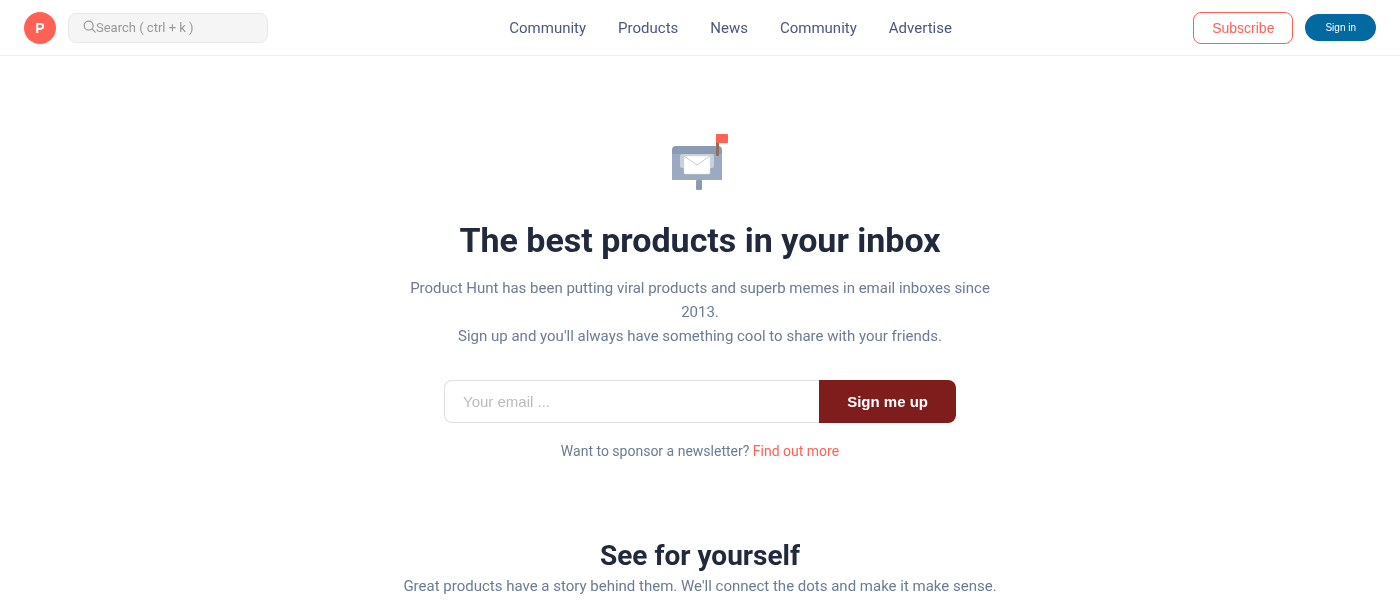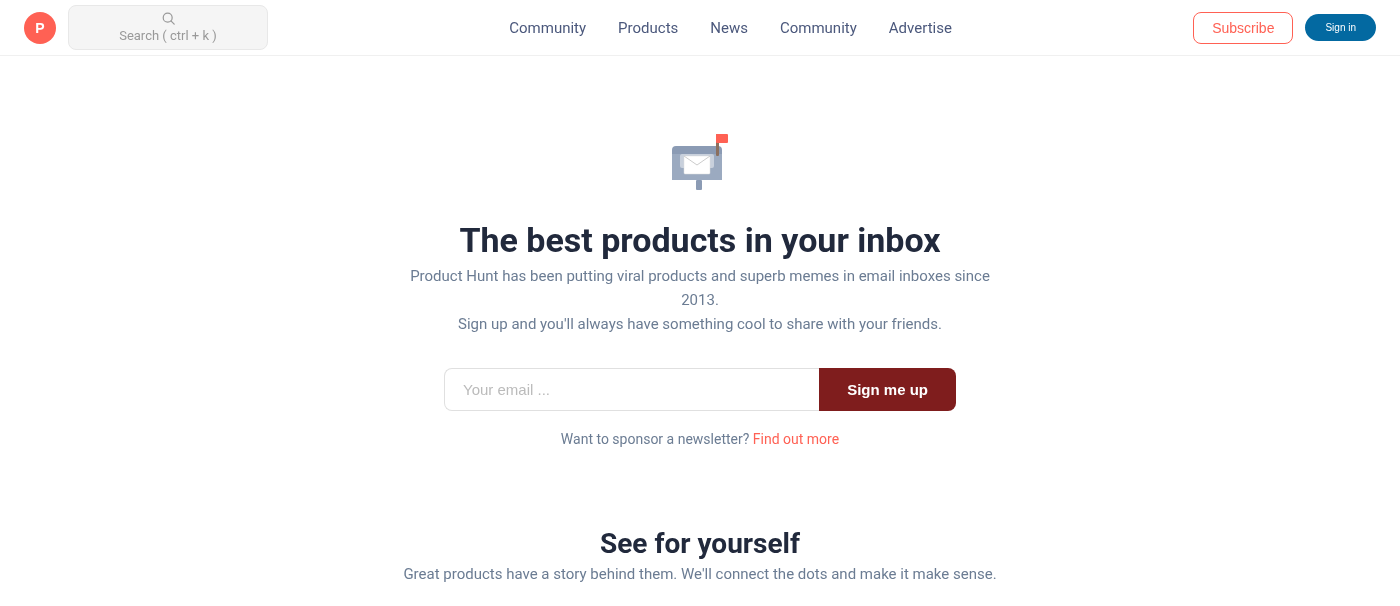--- a/index.html
+++ b/index.html
@@ -52,21 +52,20 @@
 
     .search-bar {
       display: flex;
       align-items: center;
       background: #f5f5f5;
       border: 1px solid #e8e8e8;
       border-radius: 8px;
       padding: 6px 14px;
       width: 200px;
       cursor: text;
-      flex-direction: column;
     }
 
     .search-icon-svg {
       color: #999;
       font-size: 13px;
     }
 
     .search-placeholder {
       color: #999;
       font-size: 13px;
@@ -120,21 +119,21 @@
       flex-direction: column;
       align-items: center;
       padding-top: 60px;
     }
 
     .hero-title {
       font-size: 34px;
       font-weight: 700;
       color: #21293c;
       text-align: center;
-      margin-bottom: 4px;
+      margin-bottom: 16px;
     }
 
     .hero-subtitle {
       font-size: 15px;
       color: #6b7c93;
       text-align: center;
       line-height: 1.6;
       max-width: 600px;
       margin-bottom: 32px;
     }

